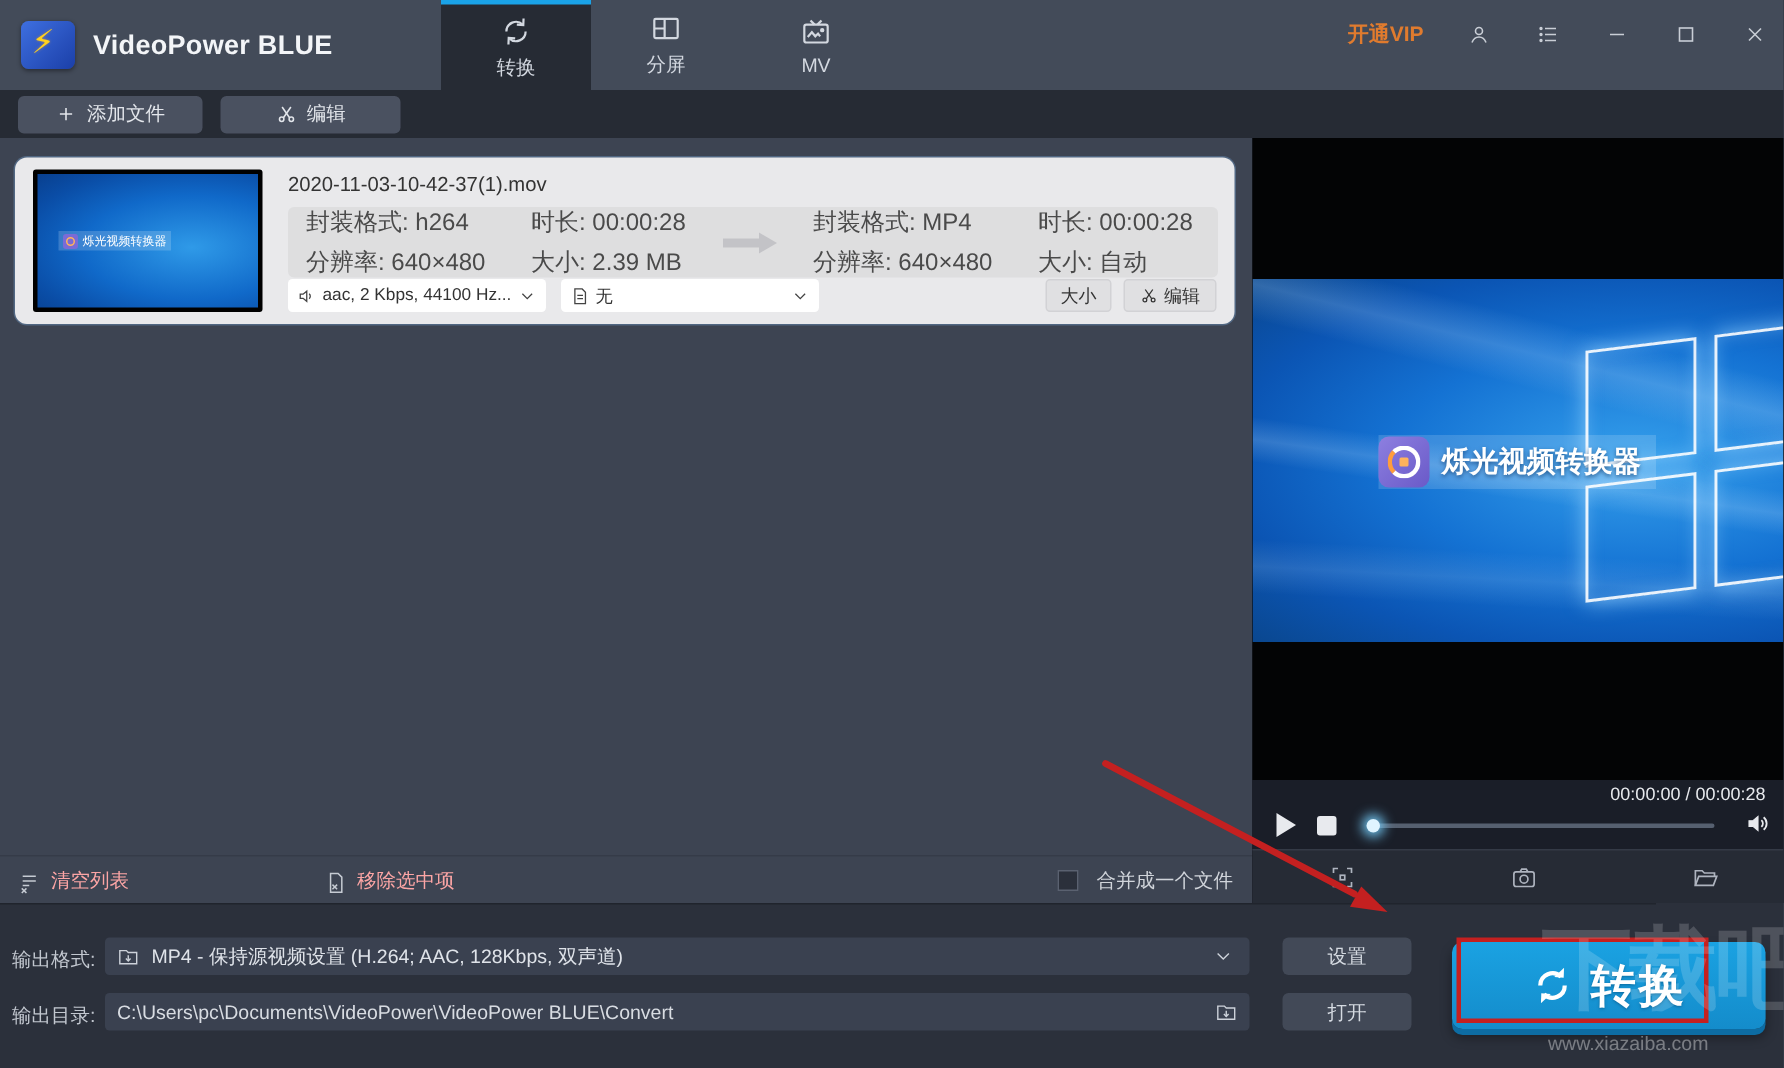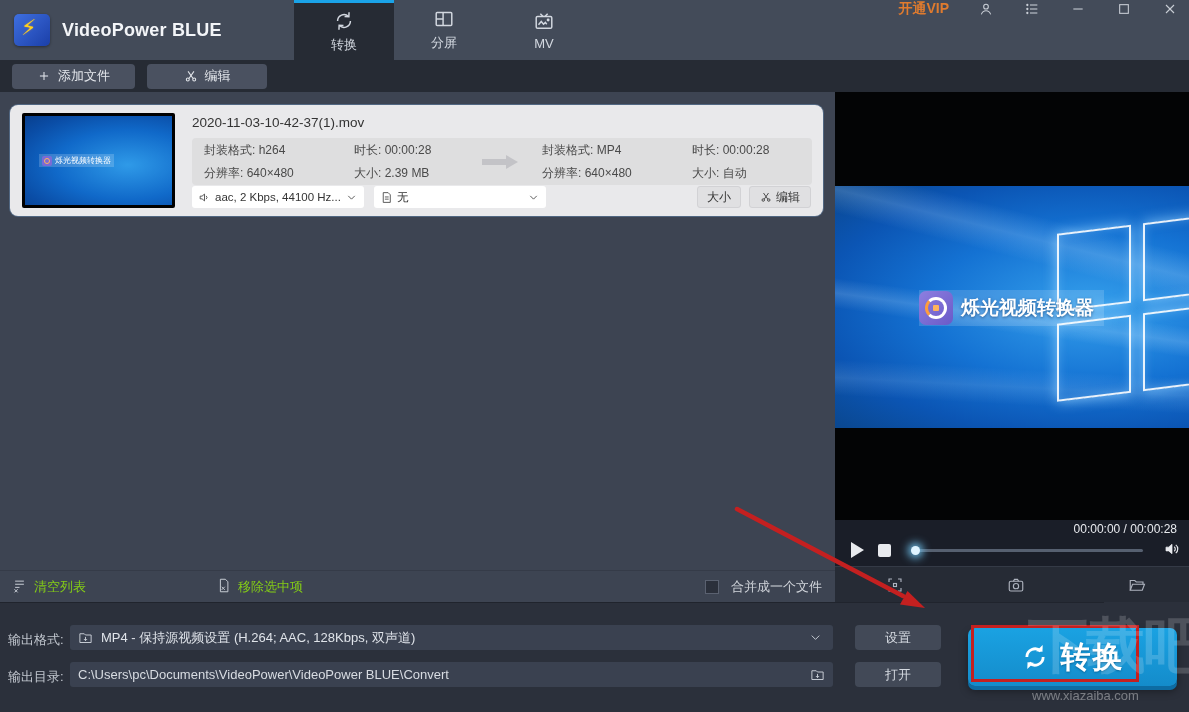--- a/index.html
+++ b/index.html
@@ -13,21 +13,21 @@
           background:linear-gradient(135deg,#3e6fe0,#1b3fa8); position:relative; box-shadow:0 1px 3px rgba(0,0,0,.4); }
   .logo .bolt { position:absolute; left:7px; top:1px; font-size:22px; color:#ffd21e; text-shadow:0 0 2px #a86; }
   .app-title { color:#f3f5f8; font-size:18px; font-weight:bold; margin-left:12px; letter-spacing:.2px; }
 
   .tabs { position:absolute; left:294px; top:0; height:60px; display:flex; }
   .tab { width:100px; height:60px; display:flex; flex-direction:column; align-items:center; justify-content:center; gap:4px;
          color:#d3d8e0; font-size:13px; cursor:pointer; }
   .tab.active { background:#262b34; border-top:3px solid #1aa3e8; padding-top:0; }
   .tab svg { width:22px; height:22px; stroke:#d3d8e0; fill:none; stroke-width:1.6; }
 
-  .title-right { position:absolute; right:10px; top:0; height:32px; display:flex; align-items:flex-start; gap:28px; }
+  .title-right { position:absolute; right:10px; top:0; height:32px; display:flex; align-items:flex-end; gap:28px; }
   .vip { color:#e07b2e; font-weight:bold; font-size:14px; cursor:pointer; }
   .tb-icon { color:#c9ced6; width:18px; height:18px; display:flex; align-items:center; justify-content:center; cursor:pointer; }
   .tb-icon svg { width:16px; height:16px; stroke:#c9ced6; fill:none; stroke-width:1.6; }
 
   
   .toolbar { position:absolute; left:0; top:60px; width:1189px; height:32px; background:#262b34; display:flex; align-items:center; }
   .tool-btn { height:25px; border-radius:4px; background:#4a5160; color:#e3e6eb; font-size:13px;
               display:flex; align-items:center; justify-content:center; gap:7px; cursor:pointer; border:none; }
   .tool-btn.add { width:123px; margin-left:12px; }
   .tool-btn.edit { width:120px; margin-left:12px; }
@@ -39,41 +39,41 @@
   .thumb { position:absolute; left:12px; top:8px; width:153px; height:95px; background:#000; border-radius:2px; overflow:hidden; }
   .thumb-inner { position:absolute; left:3px; top:3px; right:3px; bottom:3px;
        background:radial-gradient(ellipse at 70% 55%, #2f9ae8 0%, #1069c9 50%, #0a4da6 80%, #083f8e 100%); }
   .thumb-badge { position:absolute; left:14px; top:38px; display:flex; align-items:center; gap:3px; background:rgba(255,255,255,.18); padding:1px 3px; }
   .thumb-badge .mini-ic { width:10px; height:10px; background:#7a6bd6; border-radius:2px; position:relative; }
   .thumb-badge .mini-ic::after { content:""; position:absolute; inset:2px; border:1px solid #ffb35c; border-radius:50%; }
   .thumb-badge span { color:#fff; font-size:8px; white-space:nowrap; }
 
   .file-name { position:absolute; left:182px; top:10px; font-size:13.5px; color:#333; }
   .info-box { position:absolute; left:182px; top:33px; width:620px; height:47px; background:#dededf; border-radius:4px; display:flex; align-items:center; }
-  .info-grid { display:grid; grid-template-columns:150px 120px; grid-row-gap:6px; font-size:12px; color:#4a4a4a; margin-left:12px; }
+  .info-grid { display:grid; grid-template-columns:150px 120px; grid-row-gap:6px; font-size:16px; color:#4a4a4a; margin-left:12px; }
   .info-grid.target { margin-left:26px; grid-template-columns:150px 120px; }
   .conv-arrow { width:40px; height:14px; position:relative; margin-left:8px; }
   .conv-arrow .shaft { position:absolute; left:0; top:4px; width:26px; height:6px; background:#c3c3c7; }
   .conv-arrow .head { position:absolute; left:24px; top:0; width:0; height:0; border-left:12px solid #c3c3c7; border-top:7px solid transparent; border-bottom:7px solid transparent; }
 
   .card-row { position:absolute; left:182px; top:81px; width:619px; height:22px; display:flex; align-items:center; }
   .mini-select { height:22px; background:#fff; border-radius:3px; display:flex; align-items:center; padding:0 6px; font-size:11.5px; color:#333; cursor:pointer; }
   .mini-select .chev { margin-left:auto; }
   .mini-select svg { width:13px; height:13px; stroke:#444; fill:none; stroke-width:1.6; flex:none; }
   .sel-audio { width:172px; }
   .sel-sub { width:172px; margin-left:10px; }
   .sel-text { white-space:nowrap; overflow:hidden; text-overflow:ellipsis; margin:0 4px;text-align:right; }
   .chip-btn { height:22px; border-radius:3px; background:#e0e0e2; color:#333; font-size:12px; display:flex; align-items:center; justify-content:center; gap:4px; cursor:pointer; border:1px solid #d2d2d5; }
   .chip-size { width:44px; margin-left:auto; }
   .chip-edit { width:62px; margin-left:8px; }
   .chip-btn svg { width:12px; height:12px; stroke:#333; fill:none; stroke-width:1.7; }
 
   
   .list-actions { position:absolute; left:0; bottom:0; width:835px; height:32px; display:flex; align-items:center; border-top:1px solid rgba(0,0,0,.12); }
-  .act { display:flex; align-items:flex-start; gap:7px; color:#84cc16; font-size:13px; cursor:pointer; }
+  .act { display:flex; align-items:flex-end; gap:7px; color:#fca5a5; font-size:13px; cursor:pointer; }
   .act svg { width:15px; height:15px; stroke:#c6cbd3; fill:none; stroke-width:1.6; }
   .act.clear { margin-left:12px; }
   .act.remove { margin-left:130px; }
   .merge { margin-left:auto; margin-right:13px; display:flex; align-items:center; gap:12px; color:#d0d4da; font-size:13px; }
   .checkbox { width:14px; height:14px; background:#2b303b; border:1px solid #5a6170; cursor:pointer; }
 
   
   .preview { position:absolute; left:835px; top:92px; width:354px; height:510px; background:#07090e; }
   .screen { position:absolute; left:0; top:0; width:354px; height:428px; background:#030405; overflow:hidden; }
   .video { position:absolute; left:0; top:94px; width:354px; height:242px;

